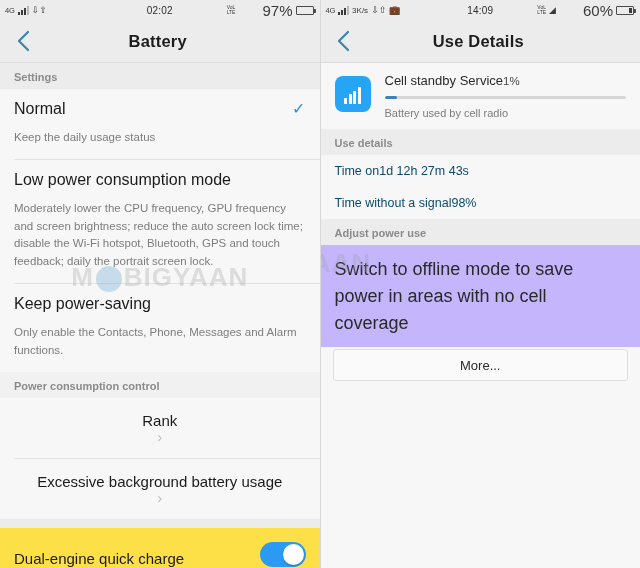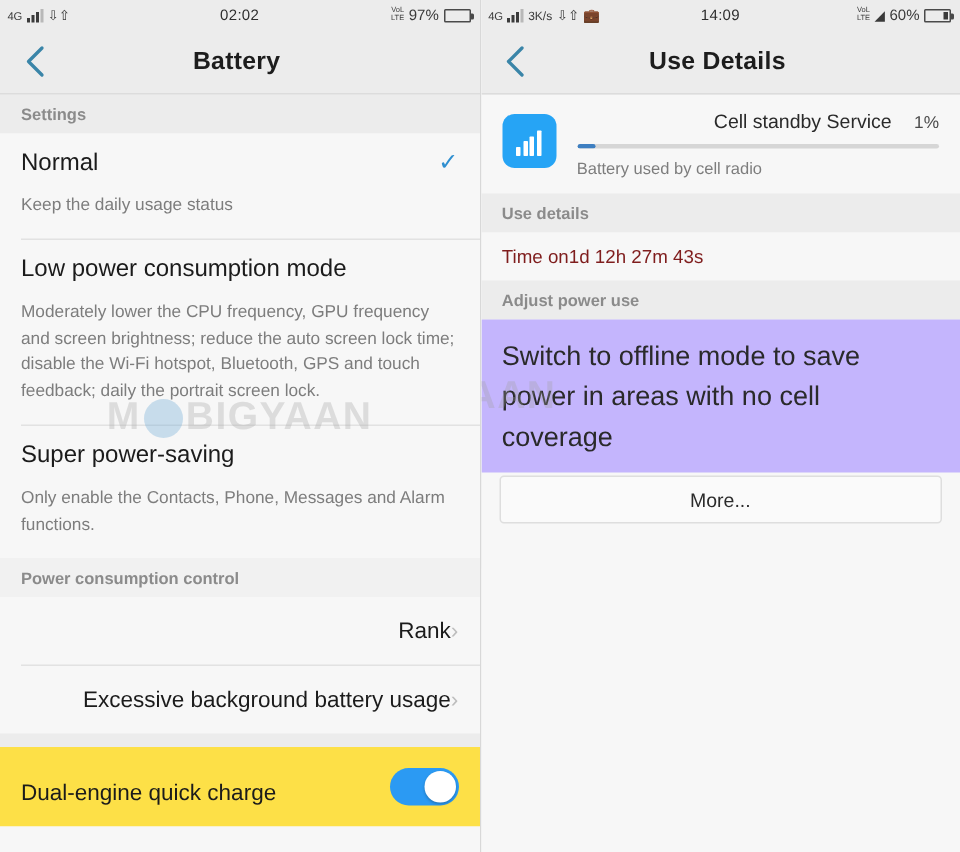--- a/index.html
+++ b/index.html
@@ -48,21 +48,21 @@
   .bars i:nth-child(4){ height: 9px; background: #b8b8b8; }
   .speed { font-size: 8px; }
   .upicon { font-size: 9px; line-height: 1; }
   .bagicon { font-size: 9px; line-height: 1; }
   .volte {
     font-size: 5px; line-height: 5px; text-align: center;
     font-family: "Liberation Sans", sans-serif;
   }
   .volte span { display: block; }
   .wifi { font-size: 9px; line-height: 1; }
-  .pct { font-size: 10px; }
+  .pct { font-size: 15px; margin-left: 24px; }
   .batt {
     width: 18px; height: 9px; border: 1px solid #4a4a4a;
     border-radius: 1px; position: relative; box-sizing: border-box;
     padding: 1px;
   }
   .batt:after {
     content: ""; position: absolute; right: -3px; top: 2.5px;
     width: 2px; height: 4px; background: #4a4a4a; border-radius: 0 1px 1px 0;
   }
   .batt .fill { height: 100%; background: #3a3a3a; }
@@ -107,25 +107,26 @@
   .desc {
     font-size: 11.5px; color: #7d7d7d;
     padding: 0 16px 12px 14px;
     line-height: 1.55;
   }
   .check { color: #2f8fd0; font-size: 16px; line-height: 1; }
   .divider { height: 1px; background: #e2e2e2; margin-left: 14px; }
   .gap { height: 9px; background: #ececec; }
 
   .nav-row {
-    display: flex; align-items: center; justify-content: flex-end;
+    display: flex; align-items: center; justify-content: space-between;
     padding: 14px 14px 14px 14px;
     font-size: 15px; color: #1b1b1b;
     background: #f7f7f7;
     cursor: pointer;
+    flex-direction: column;
   }
   .chev { color: #bdbdbd; font-size: 15px; line-height: 1; }
 
   .toggle-row {
     display: flex; align-items: flex-end; justify-content: space-between;
     padding: 14px 14px;
     font-size: 15px; color: #1b1b1b;
     background: #fde047;
   }
   .switch {
@@ -148,33 +149,33 @@
     flex: 0 0 auto; margin-right: 14px; margin-top: 3px;
   }
   .app-icon .ibars { display: flex; align-items: flex-end; gap: 1.6px; height: 17px; }
   .app-icon .ibars i { width: 3.2px; background: #ffffff; display: block; border-radius: 0.5px; }
   .app-icon .ibars i:nth-child(1){ height: 6px; }
   .app-icon .ibars i:nth-child(2){ height: 10px; }
   .app-icon .ibars i:nth-child(3){ height: 13.5px; }
   .app-icon .ibars i:nth-child(4){ height: 17px; }
   .app-body { flex: 1 1 auto; min-width: 0; }
   .app-line1 {
-    display: flex; align-items: baseline; justify-content: flex-end; gap: 15px;
+    display: flex; align-items: baseline; justify-content: flex-start;
   }
   .app-name { font-size: 13px; color: #2a2a2a; }
   .app-pct { font-size: 11.5px; color: #4a4a4a; }
   .progress {
     height: 3px; background: #d6d6d6; border-radius: 2px;
     margin: 8px 0 8px 0; position: relative; overflow: hidden;
   }
   .progress .pfill { height: 100%; background: #3e7fc1; border-radius: 2px; }
   .app-sub { font-size: 11px; color: #7d7d7d; }
 
   .kv-row {
-    font-size: 12.5px; color: #7f1d1d;
+    font-size: 12.5px; color: #0c4a6e;
     padding: 9px 14px;
     background: #f7f7f7;
   }
   .info-text {
     font-size: 18px; color: #2a2a2a;
     padding: 11px 22px 10px 14px;
     line-height: 1.5;
     background: #c4b5fd;
   }
   .more-btn {
@@ -262,21 +263,21 @@
         <div class="row-title big">
           <span>Low power consumption mode</span>
         </div>
         <div class="desc">Moderately lower the CPU frequency, GPU frequency and screen brightness; reduce the auto screen lock time; disable the Wi-Fi hotspot, Bluetooth, GPS and touch feedback; daily the portrait screen lock.</div>
       </div>
 
       <div class="divider"></div>
 
       <div class="card">
         <div class="row-title big">
-          <span>Super power-saving</span>
+          <span>Keep power-saving</span>
         </div>
         <div class="desc">Only enable the Contacts, Phone, Messages and Alarm functions.</div>
       </div>
 
       <div class="sec-head plain">Power consumption control</div>
 
       <div class="nav-row">
         <span>Rank</span>
         <span class="chev">›</span>
       </div>
@@ -360,20 +361,21 @@
           <div class="progress">
             <div class="pfill" style="width:5%"></div>
           </div>
           <div class="app-sub">Battery used by cell radio</div>
         </div>
       </div>
 
       <div class="sec-head">Use details</div>
 
       <div class="kv-row">Time on1d 12h 27m 43s</div>
+      <div class="kv-row">Time without a signal98%</div>
 
       <div class="sec-head">Adjust power use</div>
 
       <div class="info-text">Switch to offline mode to save power in areas with no cell coverage</div>
 
       <div class="more-btn">More...</div>
 
       <div class="fillrest" style="background:#f7f7f7"></div>
     </div>
 

